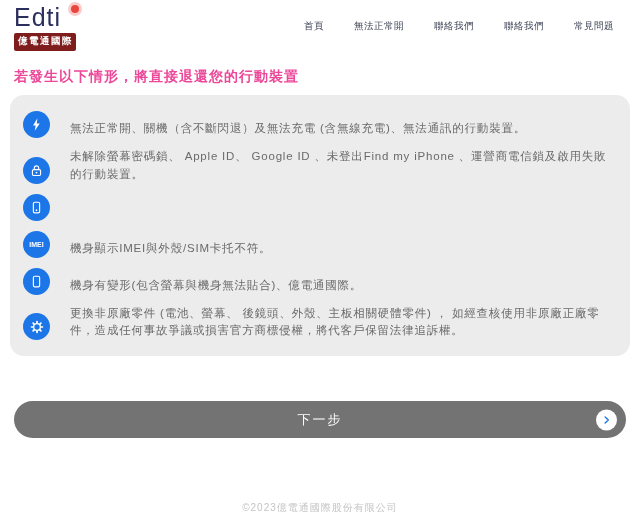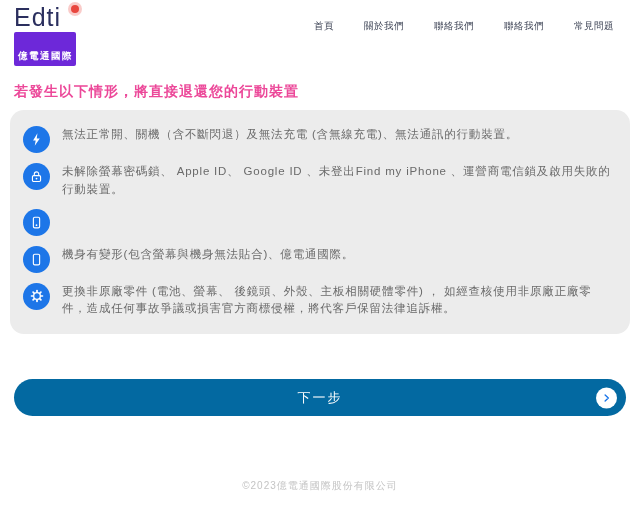--- a/index.html
+++ b/index.html
@@ -32,26 +32,26 @@
     top: 1px;
     left: 57px;
     width: 8px;
     height: 8px;
     border-radius: 50%;
     background: #e8463e;
     box-shadow: 0 0 0 3px rgba(232, 70, 62, 0.28);
   }
   .logo-sub {
     display: inline-block;
-    background: #6d28d9;
+    background: #7f1d1d;
     color: #ffffff;
     font-size: 9.5px;
     font-weight: bold;
     letter-spacing: 1.5px;
-    padding: 18px 3px 3px 4px;
+    padding: 2px 3px 3px 4px;
     border-radius: 2px;
     margin-top: 2px;
   }
   .nav {
     display: flex;
     gap: 30px;
     margin-top: 16px;
     padding-right: 12px;
   }
   .nav-item {
@@ -74,22 +74,22 @@
 
   
   .panel {
     margin: 0 10px;
     background: #ececec;
     border-radius: 14px;
     padding: 11px 16px 11px 13px;
   }
   .cond-row {
     display: flex;
-    align-items: flex-start;
-    gap: 12px;
+    align-items: flex-end;
+    gap: 20px;
     padding: 5px 0;
   }
   .cond-icon {
     flex: none;
     width: 27px;
     height: 27px;
     border-radius: 50%;
     background: #1d76e8;
     display: flex;
     align-items: center;
@@ -108,21 +108,21 @@
     letter-spacing: 0.8px;
     line-height: 1.55;
   }
 
   
   .next-btn {
     position: relative;
     margin: 45px 14px 0 14px;
     height: 37px;
     border-radius: 19px;
-    background: #0369a1;
+    background: #737373;
     border: none;
     width: calc(100% - 28px);
     display: flex;
     align-items: center;
     justify-content: center;
     cursor: pointer;
   }
   .next-btn-label {
     color: #ffffff;
     font-size: 13px;
@@ -155,21 +155,21 @@
 <body>
 
 <div class="header">
   <div class="logo">
     <span class="logo-brand">Edti</span>
     <span class="logo-dot"></span>
     <span class="logo-sub">億電通國際</span>
   </div>
   <div class="nav">
     <span class="nav-item">首頁</span>
-    <span class="nav-item">關於我們</span>
+    <span class="nav-item">無法正常開</span>
     <span class="nav-item">聯絡我們</span>
     <span class="nav-item">聯絡我們</span>
     <span class="nav-item">常見問題</span>
   </div>
 </div>
 
 <div class="page-heading">若發生以下情形，將直接退還您的行動裝置</div>
 
 <div class="panel">
 
@@ -197,20 +197,26 @@
 
   <div class="cond-row">
     <span class="cond-icon">
       <svg width="15" height="15" viewBox="0 0 24 24">
         <rect x="7" y="3.5" width="10" height="17" rx="2.2" fill="none" stroke="#ffffff" stroke-width="1.8"></rect>
         <circle cx="12" cy="16.2" r="1.4" fill="#ffffff"></circle>
       </svg>
     </span>
   </div>
 
+  <div class="cond-row">
+    <span class="cond-icon">
+      <span class="imei-label">IMEI</span>
+    </span>
+    <span class="cond-text">機身顯示IMEI與外殼/SIM卡托不符。</span>
+  </div>
 
   <div class="cond-row">
     <span class="cond-icon">
       <svg width="15" height="15" viewBox="0 0 24 24">
         <rect x="7" y="3.5" width="10" height="17" rx="2.2" fill="none" stroke="#ffffff" stroke-width="1.8"></rect>
       </svg>
     </span>
     <span class="cond-text">機身有變形(包含螢幕與機身無法貼合)、億電通國際。</span>
   </div>
 

